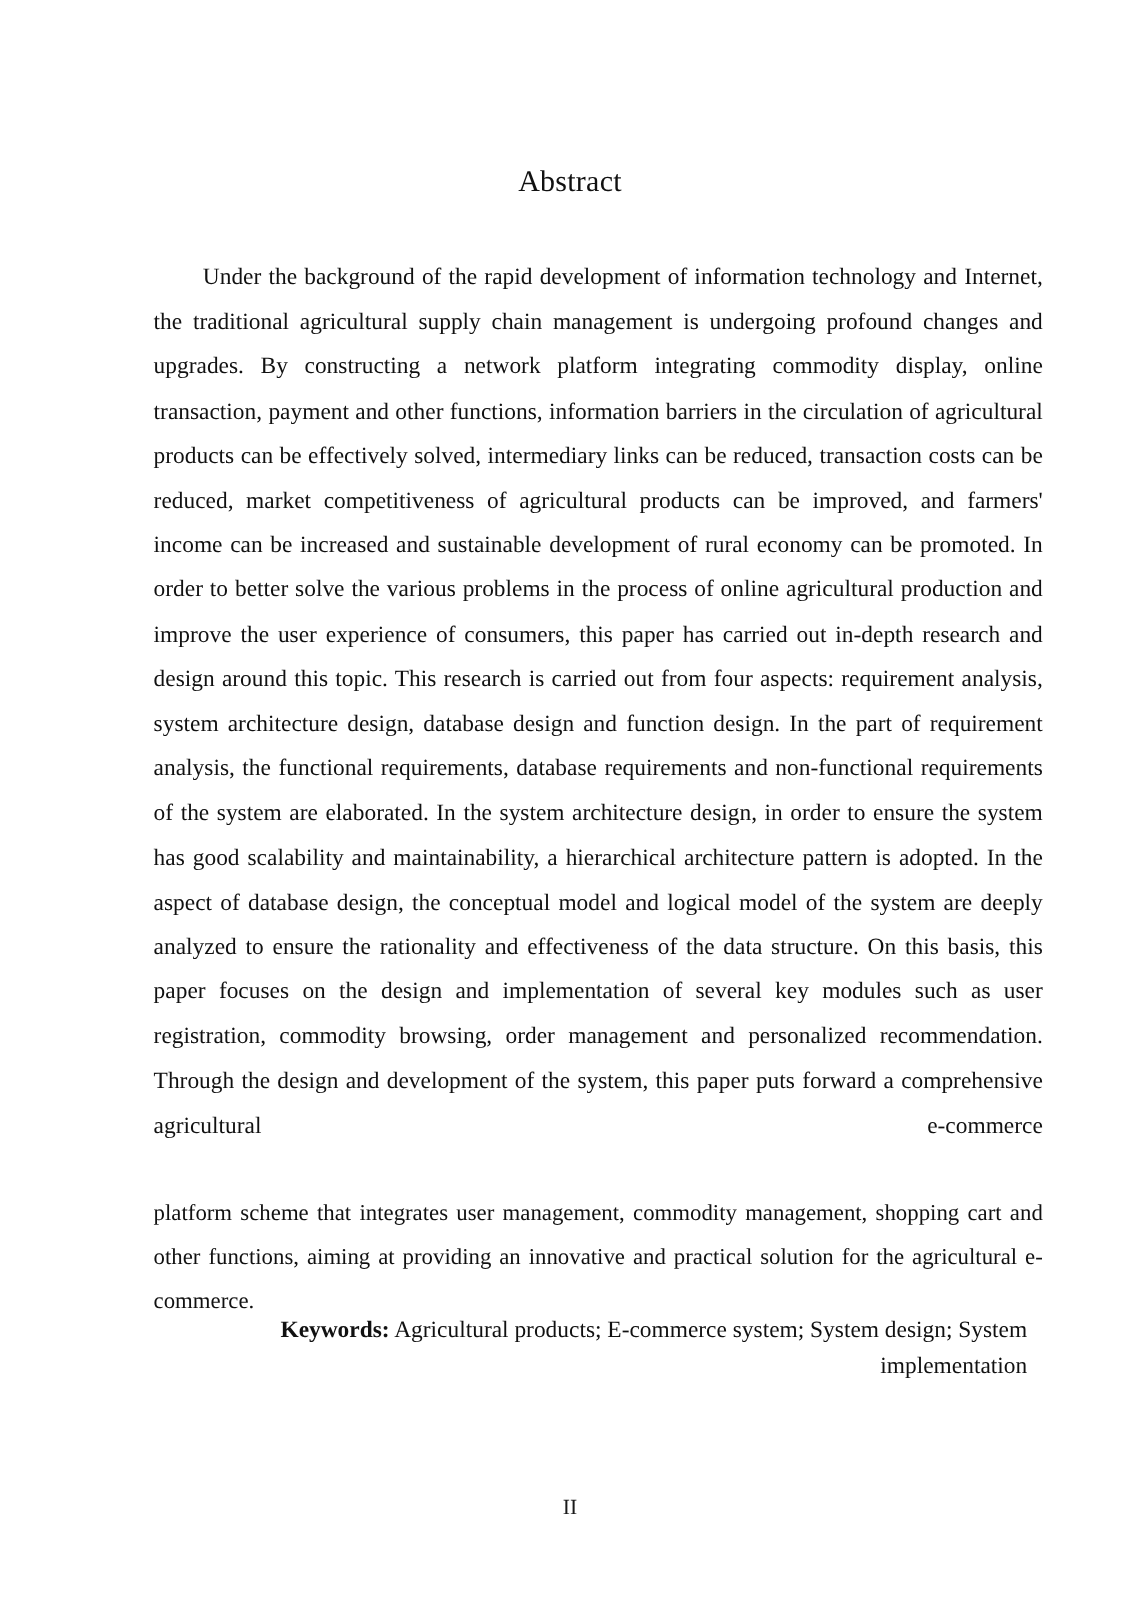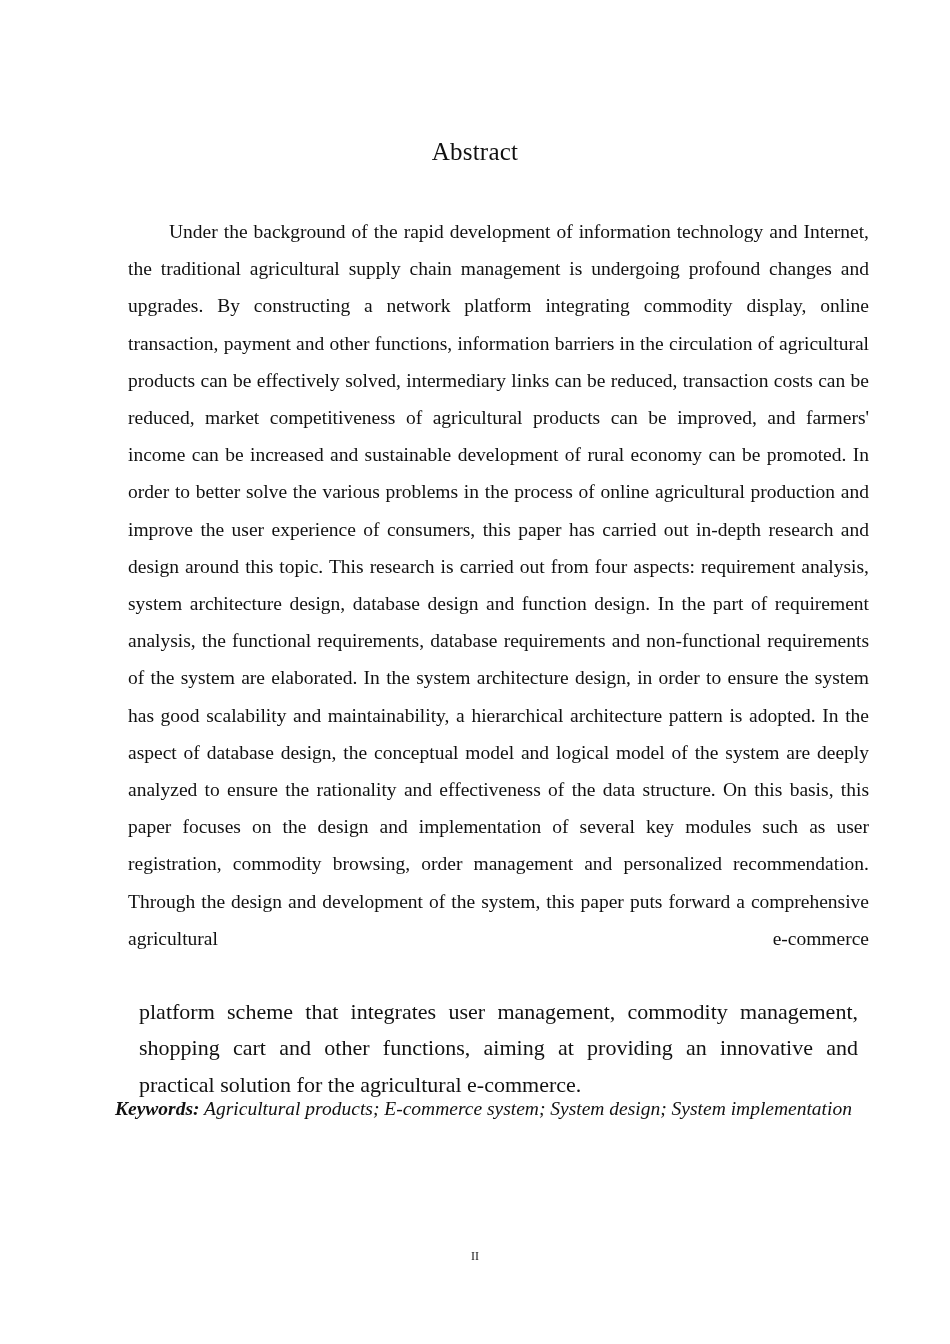--- a/index.html
+++ b/index.html
@@ -49,23 +49,23 @@
     line-height: 37.2px;
     text-align: justify;
     text-justify: inter-word;
     text-indent: 41px;
     color: #111111;
     hyphens: none;
   }
 
   
   .abstract-para-tail {
-    margin: 11px;
+    margin: 0;
     margin-top: 0px;
-    font-size: 22px;
+    font-size: 19px;
     line-height: 36.2px;
     text-align: justify;
     text-justify: inter-word;
     text-indent: 0;
     color: #111111;
     hyphens: none;
   }
 
   
   .abstract-para::after,
@@ -79,39 +79,38 @@
   }
 
   
   .keywords-line {
     position: absolute;
     top: 1074px;
     left: 111px;
     width: 745px;
     font-size: 19.5px;
     line-height: 30px;
-    text-align: center;
+    text-align: right;
     color: #111111;
-    font-style: italic;
   }
   .keywords-label {
     font-weight: 700;
   }
   .keywords-value {
     font-weight: 400;
   }
 
   
   .page-number {
     position: absolute;
     top: 1246px;
     left: 0;
     width: 950px;
     text-align: center;
-    font-size: 12px;
+    font-size: 18px;
     line-height: 20px;
     color: #1a1a1a;
   }
 </style>
 </head>
 <body>
 
 <div class="page">
 
   <h1 class="page-title">Abstract</h1>

